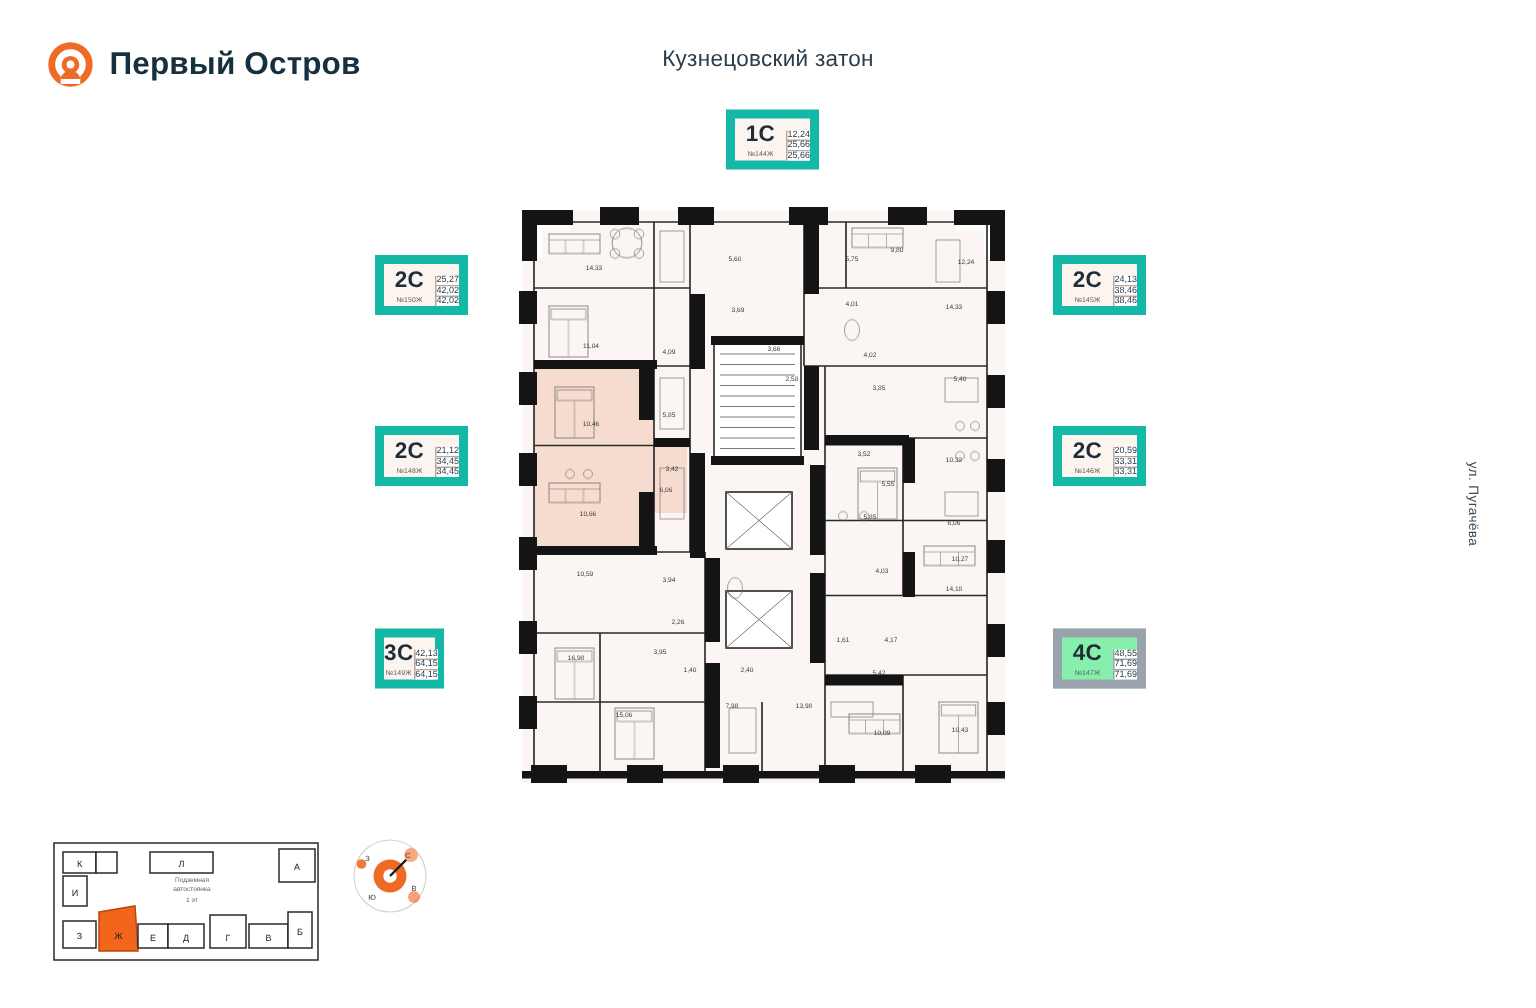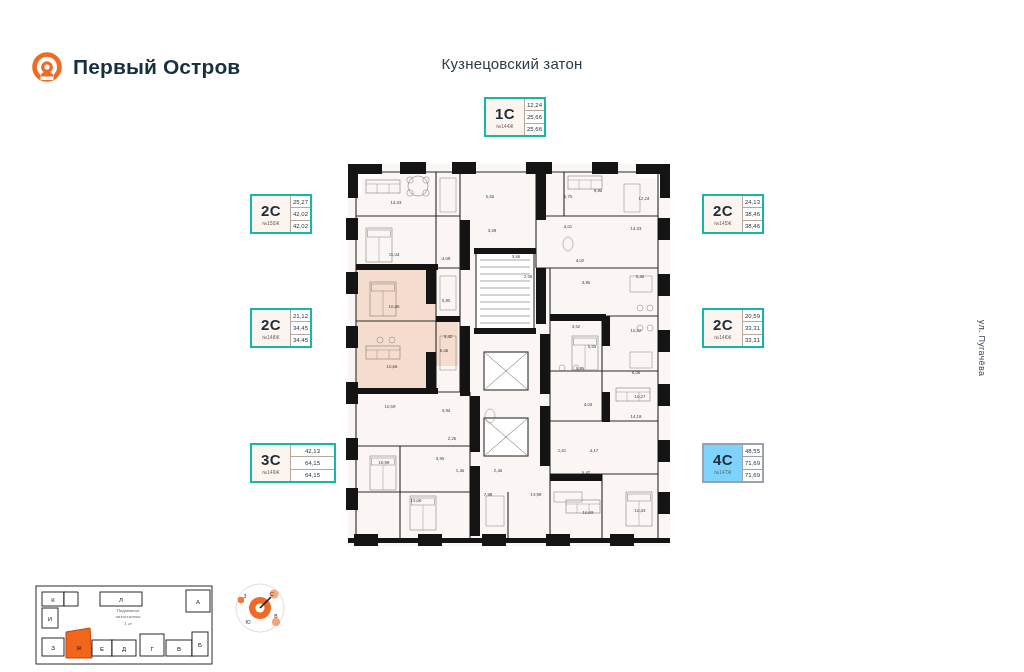--- a/index.html
+++ b/index.html
@@ -1,39 +1,39 @@
 <!DOCTYPE html>
 <html><head>
 <meta charset="utf-8">
 <style>
   html,body{margin:0;padding:0;}
   body{
     width:1024px;height:672px;background:#ffffff;
     font-family:"Liberation Sans", sans-serif;
     color:#1d2b38;overflow:hidden;position:relative;
   }
-  .page{position:absolute;inset:0;margin-top:24px;}
+  .page{position:absolute;inset:0;}
 
   
   .logo{position:absolute;left:32px;top:28px;display:flex;align-items:center;gap:11px;}
   .logo-mark{position:relative;width:30px;height:30px;flex:0 0 30px;}
   .logo-text{font-size:21px;font-weight:700;letter-spacing:.1px;color:#17303f;white-space:nowrap;}
 
   
   .top-caption{position:absolute;left:0;right:0;top:31px;text-align:center;font-size:15px;color:#2b3b47;letter-spacing:.2px;}
 
   
   .street-right{
     position:absolute;right:14px;top:50%;transform:translateY(-50%) rotate(90deg);
     transform-origin:center;font-size:9px;color:#3a4956;white-space:nowrap;letter-spacing:.3px;
   }
 
   
-  .card{position:absolute;display:flex;border:2px solid #14b8a6;background:#fbf4ef;box-sizing:border-box;}
-  .card.grey{border-color:#9aa3ab;background:#7dd3fc;}
+  .card{position:absolute;display:flex;border:6px solid #14b8a6;background:#fbf4ef;box-sizing:border-box;align-items:flex-end;}
+  .card.grey{border-color:#9aa3ab;background:#86efac;}
   .card .left{
     width:38px;display:flex;flex-direction:column;align-items:center;justify-content:center;
     padding:2px 0 2px;box-sizing:border-box;
   }
   .card .rooms{font-size:15px;font-weight:700;line-height:1;color:#1f2d38;letter-spacing:.3px;}
   .card .num{font-size:4.6px;margin-top:3px;color:#6a5a50;letter-spacing:.1px;white-space:nowrap;}
   .card.grey .num{color:#5d666d;}
   .card .right{display:flex;flex-direction:column;flex:1;}
   .card .cell{
     flex:1;border-left:1px solid #b9a79c;border-bottom:1px solid #b9a79c;
@@ -106,21 +106,21 @@
       <span class="rooms">2С</span>
       <span class="num">№148Ж</span>
     </div>
     <div class="right">
       <div class="cell">21,12</div>
       <div class="cell">34,45</div>
       <div class="cell">34,45</div>
     </div>
   </div>
 
-  <div class="card" style="left:250px;top:419px;width:86px;height:40px;">
+  <div class="card" style="left:250px;top:419px;width:46px;height:40px;">
     <div class="left">
       <span class="rooms">3С</span>
       <span class="num">№149Ж</span>
     </div>
     <div class="right">
       <div class="cell">42,13</div>
       <div class="cell">64,15</div>
       <div class="cell">64,15</div>
     </div>
   </div>

